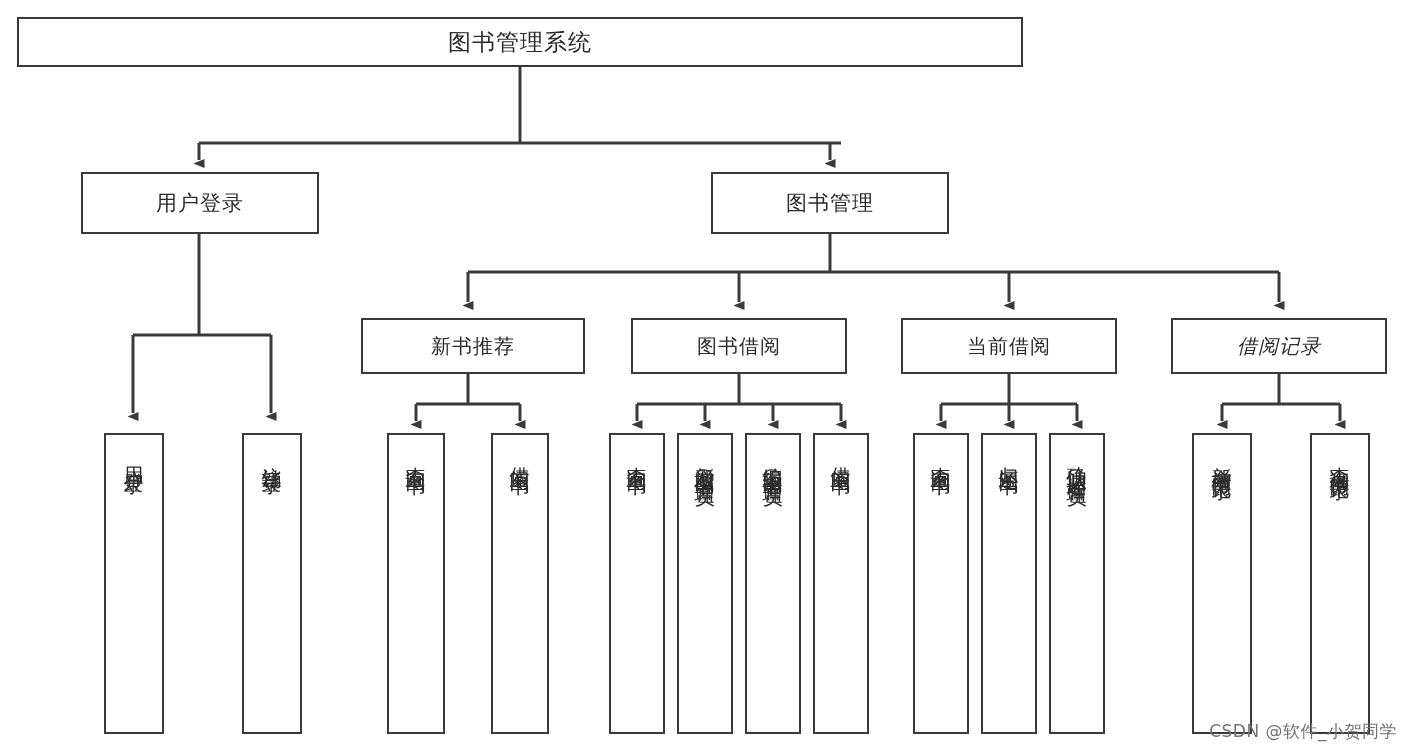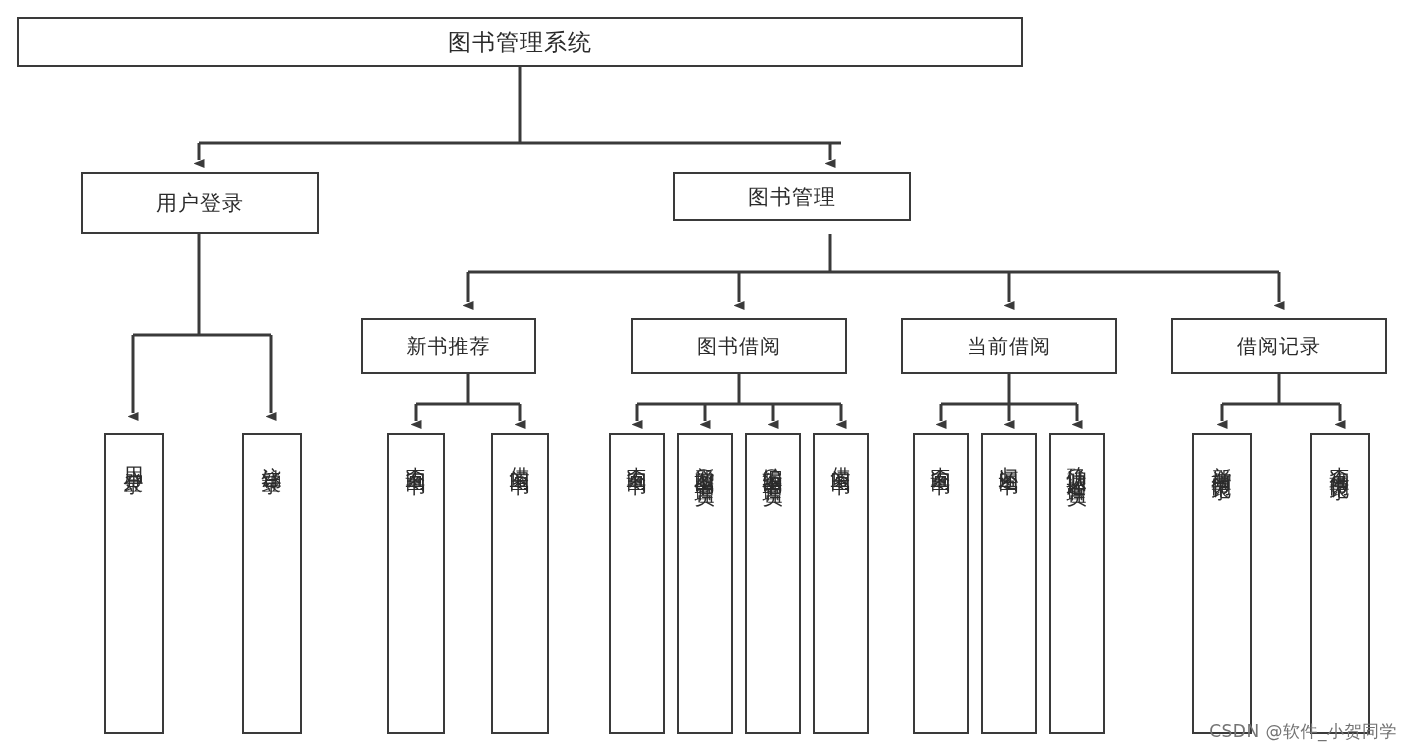--- a/index.html
+++ b/index.html
@@ -131,34 +131,34 @@
     </g>
   </svg>
 
   <div class="node root" style="left:17px; top:17px; width:1006px; height:50px;">
     <span class="hlabel">图书管理系统</span>
   </div>
 
   <div class="node lvl2" style="left:81px; top:172px; width:238px; height:62px;">
     <span class="hlabel">用户登录</span>
   </div>
-  <div class="node lvl2" style="left:673px; top:172px; width:238px; height:49px;text-align:right;">
+  <div class="node lvl2" style="left:711px; top:172px; width:238px; height:62px;text-align:right;">
     <span class="hlabel">图书管理</span>
   </div>
 
-  <div class="node lvl3" style="left:361px; top:318px; width:175px; height:56px;">
+  <div class="node lvl3" style="left:361px; top:318px; width:224px; height:56px;">
     <span class="hlabel">新书推荐</span>
   </div>
   <div class="node lvl3" style="left:631px; top:318px; width:216px; height:56px;justify-content:center;">
     <span class="hlabel">图书借阅</span>
   </div>
   <div class="node lvl3" style="left:901px; top:318px; width:216px; height:56px;">
     <span class="hlabel">当前借阅</span>
   </div>
-  <div class="node lvl3" style="left:1171px; top:318px; width:216px; height:56px;">
+  <div class="node lvl3" style="left:1171px; top:318px; width:216px; height:56px;font-style:italic;">
     <span class="hlabel">借阅记录</span>
   </div>
 
   <div class="node leaf" style="left:104px; top:433px; width:60px; height:301px;">
     <span class="vlabel">用户登录</span>
   </div>
   <div class="node leaf" style="left:242px; top:433px; width:60px; height:301px;">
     <span class="vlabel">注销登录</span>
   </div>
 

